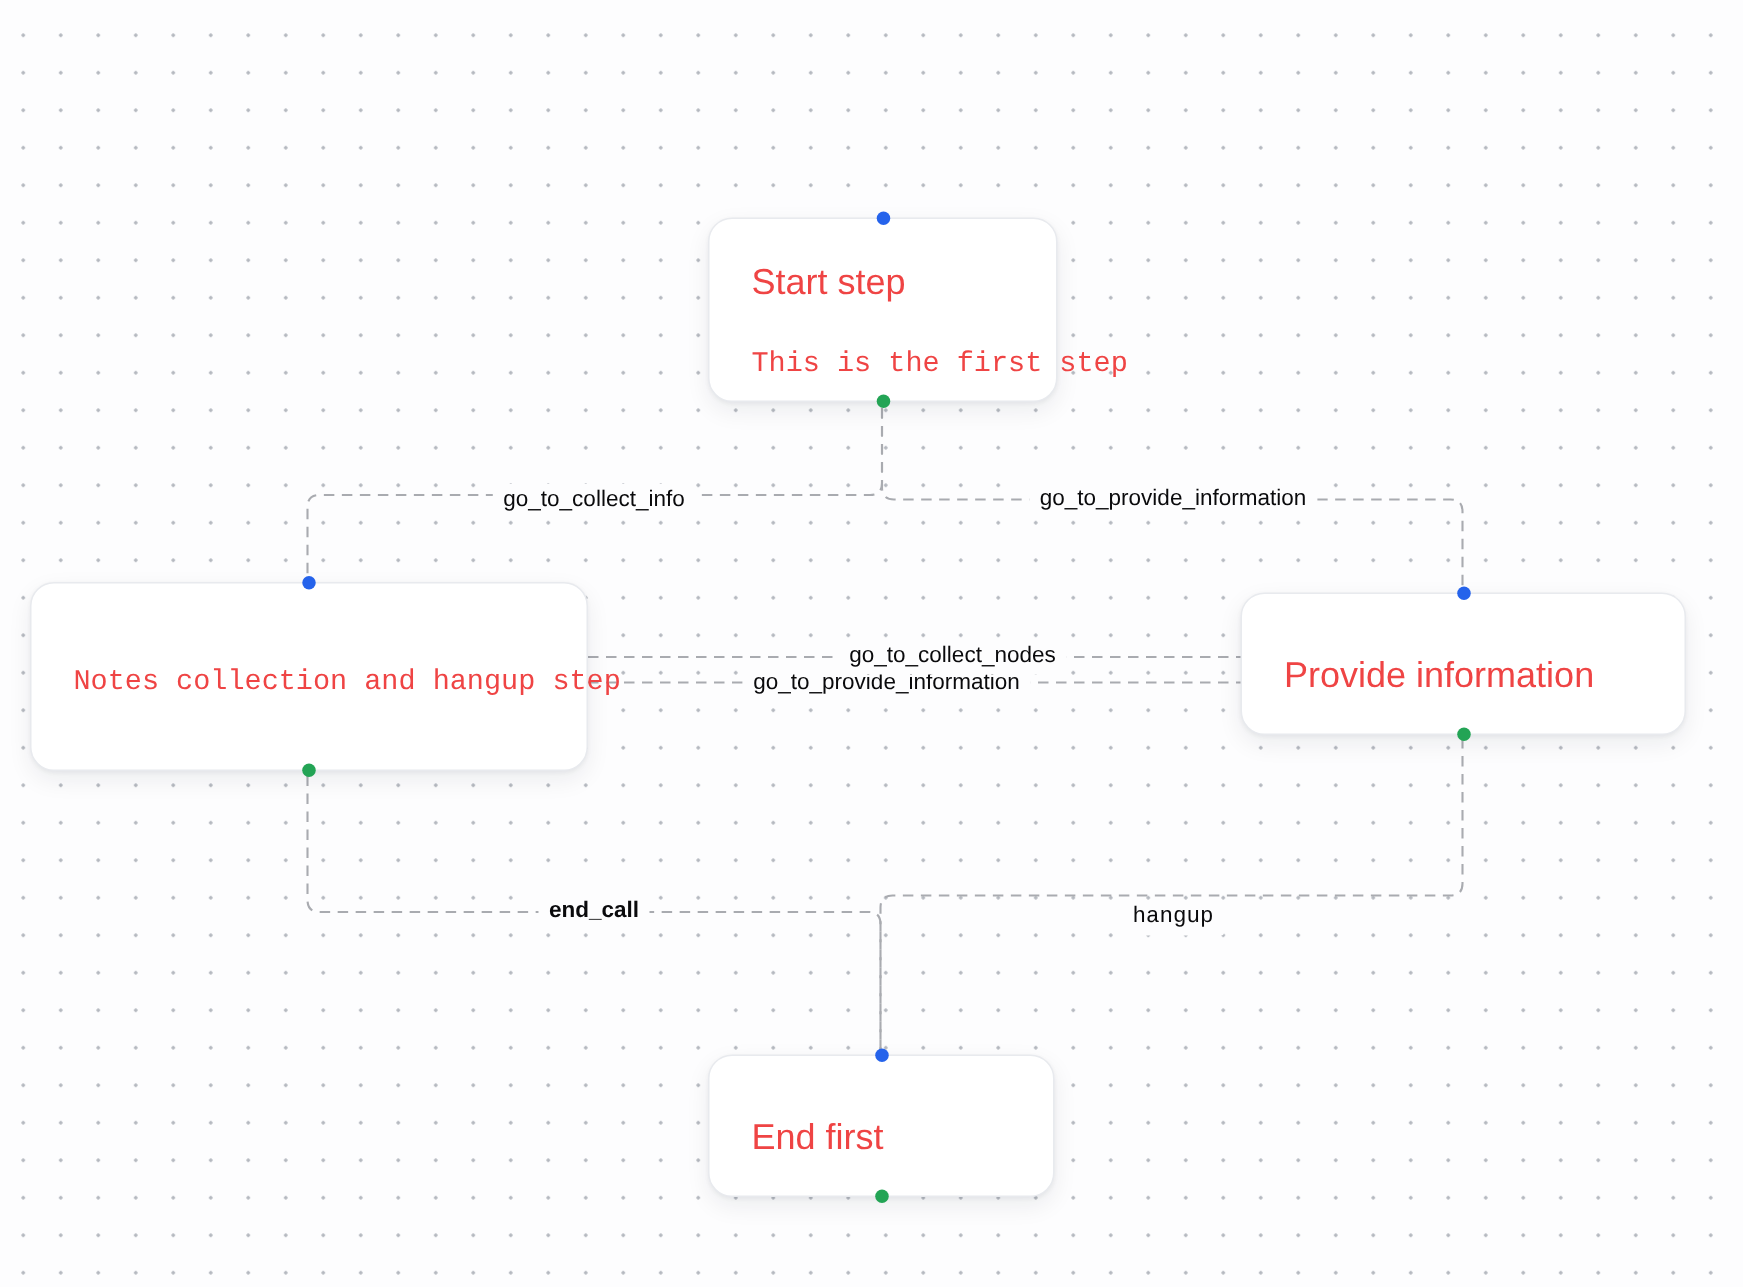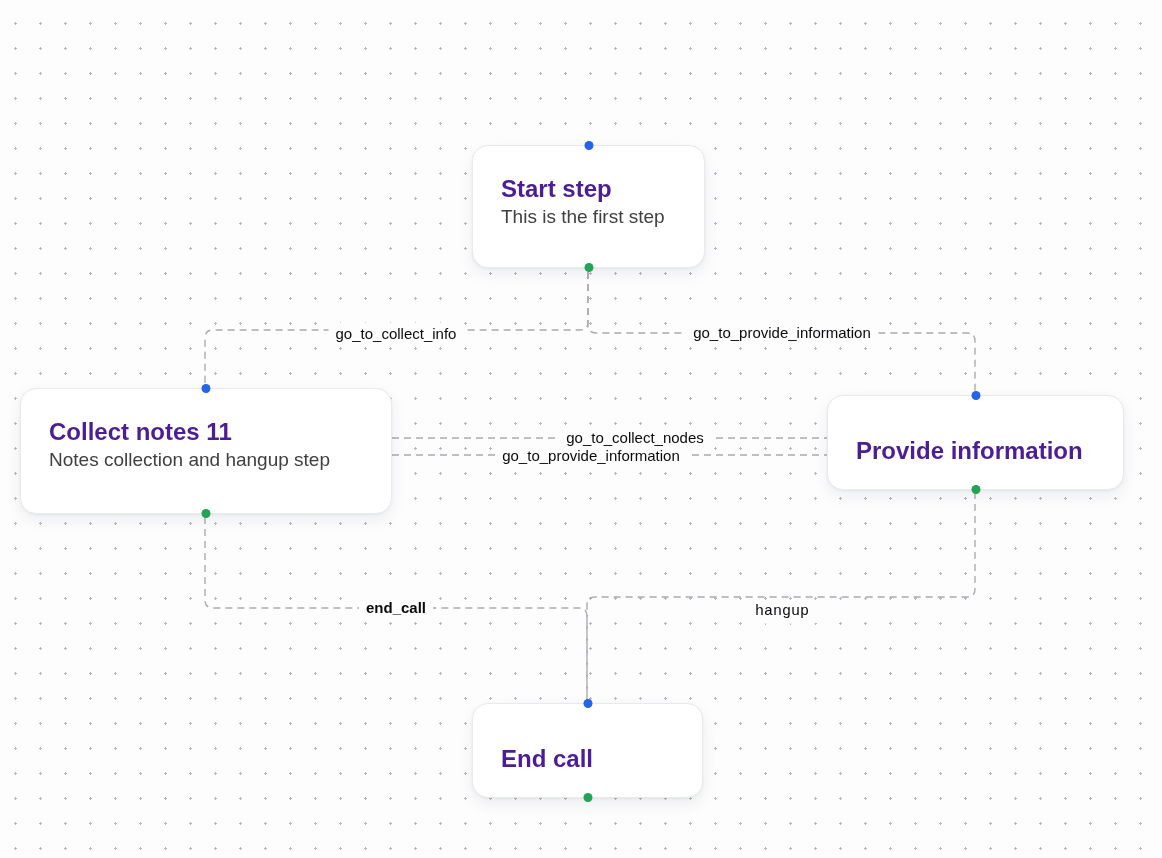--- a/index.html
+++ b/index.html
@@ -53,31 +53,32 @@
     padding: 27px 28px;
   }
   .node.center-v {
     display: flex;
     align-items: center;
     padding-top: 16px;
     padding-bottom: 0;
   }
   .node-title {
     font-size: 24px;
-    font-weight: 700;
-    color: #4c1d95;
+    font-weight: 400;
+    color: #ef4444;
     line-height: 1.3;
     white-space: nowrap;
   }
   .node-subtitle {
     font-size: 19px;
-    color: #404040;
-    margin-top: 0;
+    color: #ef4444;
+    margin-top: 26px;
     line-height: 1.35;
     white-space: nowrap;
+    font-family: Liberation Mono, monospace;
   }
   .handle {
     position: absolute;
     left: 50%;
     width: 9px;
     height: 9px;
     border-radius: 50%;
     transform: translateX(-50%);
   }
   .handle.target { top: -5px; background: #2563eb; }
@@ -111,30 +112,29 @@
 
   <div class="node" style="left:472px; top:145px; width:233px; height:123px; z-index:4;">
     <div class="handle target"></div>
     <div class="node-title">Start step</div>
     <div class="node-subtitle">This is the first step</div>
     <div class="handle source"></div>
   </div>
 
   <div class="node" style="left:20px; top:388px; width:372px; height:126px; z-index:4;">
     <div class="handle target"></div>
-    <div class="node-title">Collect notes 11</div>
     <div class="node-subtitle">Notes collection and hangup step</div>
     <div class="handle source"></div>
   </div>
 
   <div class="node center-v" style="left:827px; top:395px; width:297px; height:95px; z-index:4;">
     <div class="handle target"></div>
     <div class="node-title">Provide information</div>
     <div class="handle source"></div>
   </div>
 
   <div class="node center-v" style="left:472px; top:703px; width:231px; height:95px; z-index:4;">
     <div class="handle target"></div>
-    <div class="node-title">End call</div>
+    <div class="node-title">End first</div>
     <div class="handle source"></div>
   </div>
 
 </div>
 
 </body></html>

